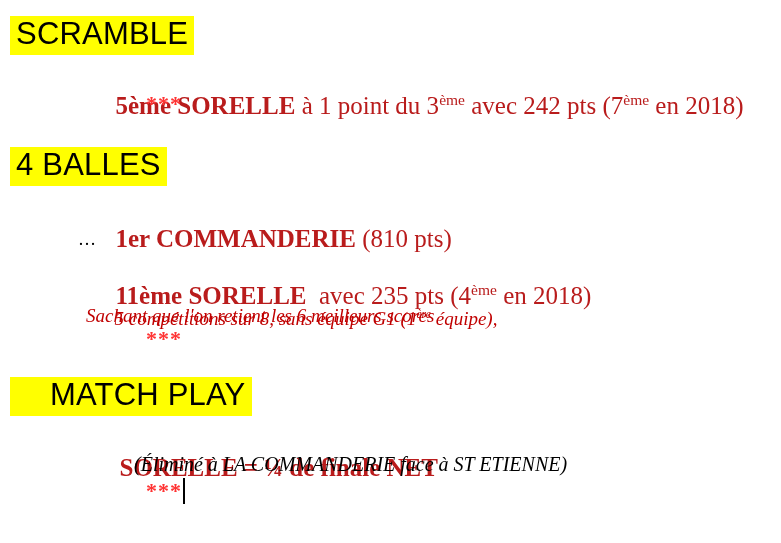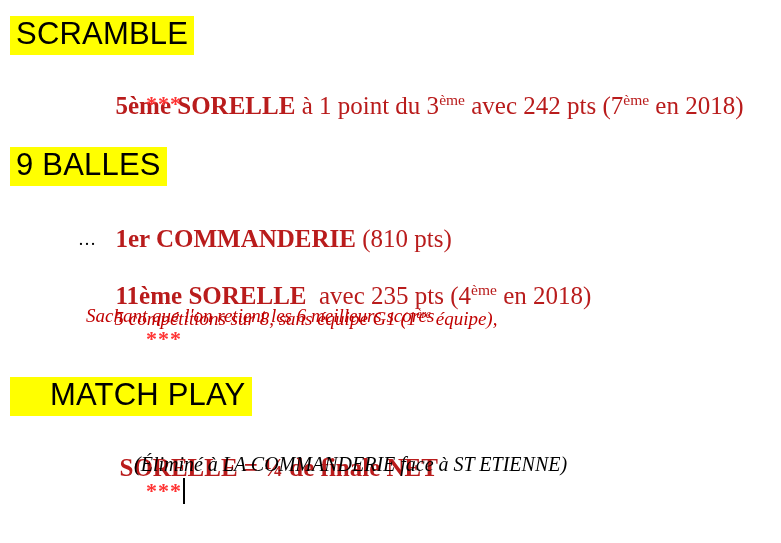--- a/index.html
+++ b/index.html
@@ -128,21 +128,21 @@
     <div class="sec-heading s1-head">SCRAMBLE</div>
 
     <div class="body-line s1-line">
       <span class="bold">5ème SORELLE</span><span> à 1 point du 3</span><sup>ème</sup><span> avec 242 pts (7</span><sup>ème</sup><span> en 2018)</span>
     </div>
 
     <div class="stars s1-stars">***</div>
   </div>
 
   <div class="section">
-    <div class="sec-heading s2-head">9 BALLES</div>
+    <div class="sec-heading s2-head">4 BALLES</div>
 
     <div class="body-line s2-line1">
       <span class="bold">1er COMMANDERIE</span><span> (810 pts)</span>
     </div>
 
     <div class="dots s2-dots">…</div>
 
     <div class="body-line s2-line2">
       <span class="bold">11ème SORELLE</span><span>  avec 235 pts (4</span><sup>ème</sup><span> en 2018)</span>
     </div>

